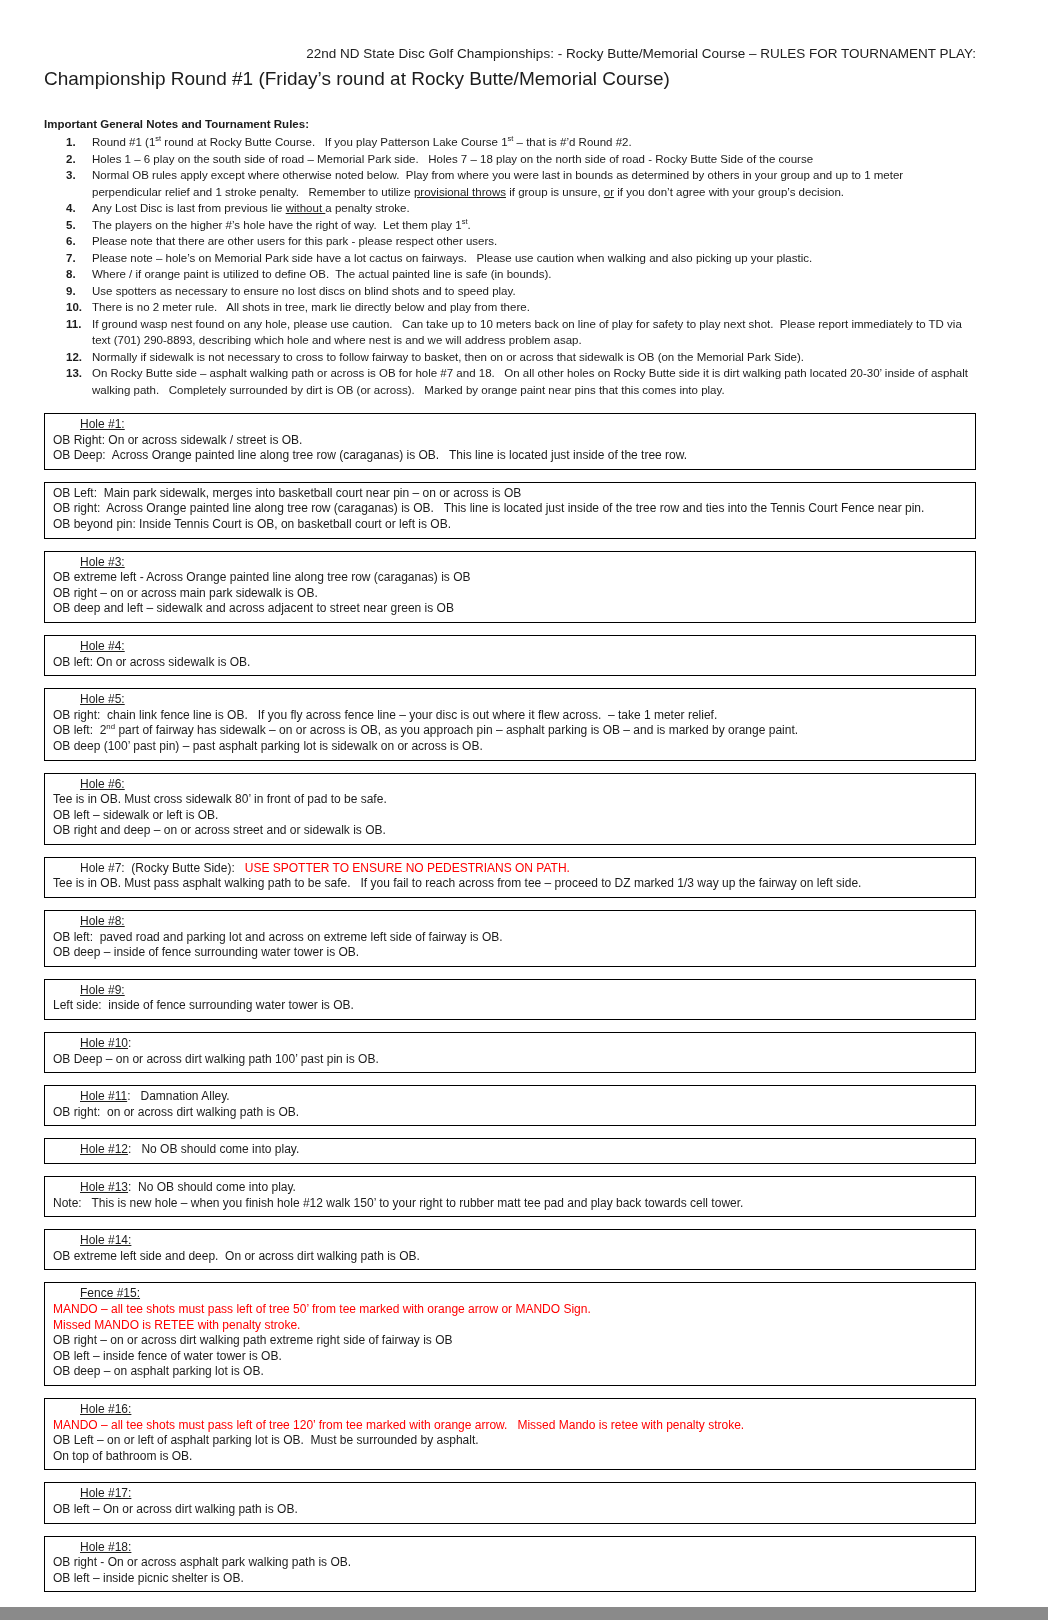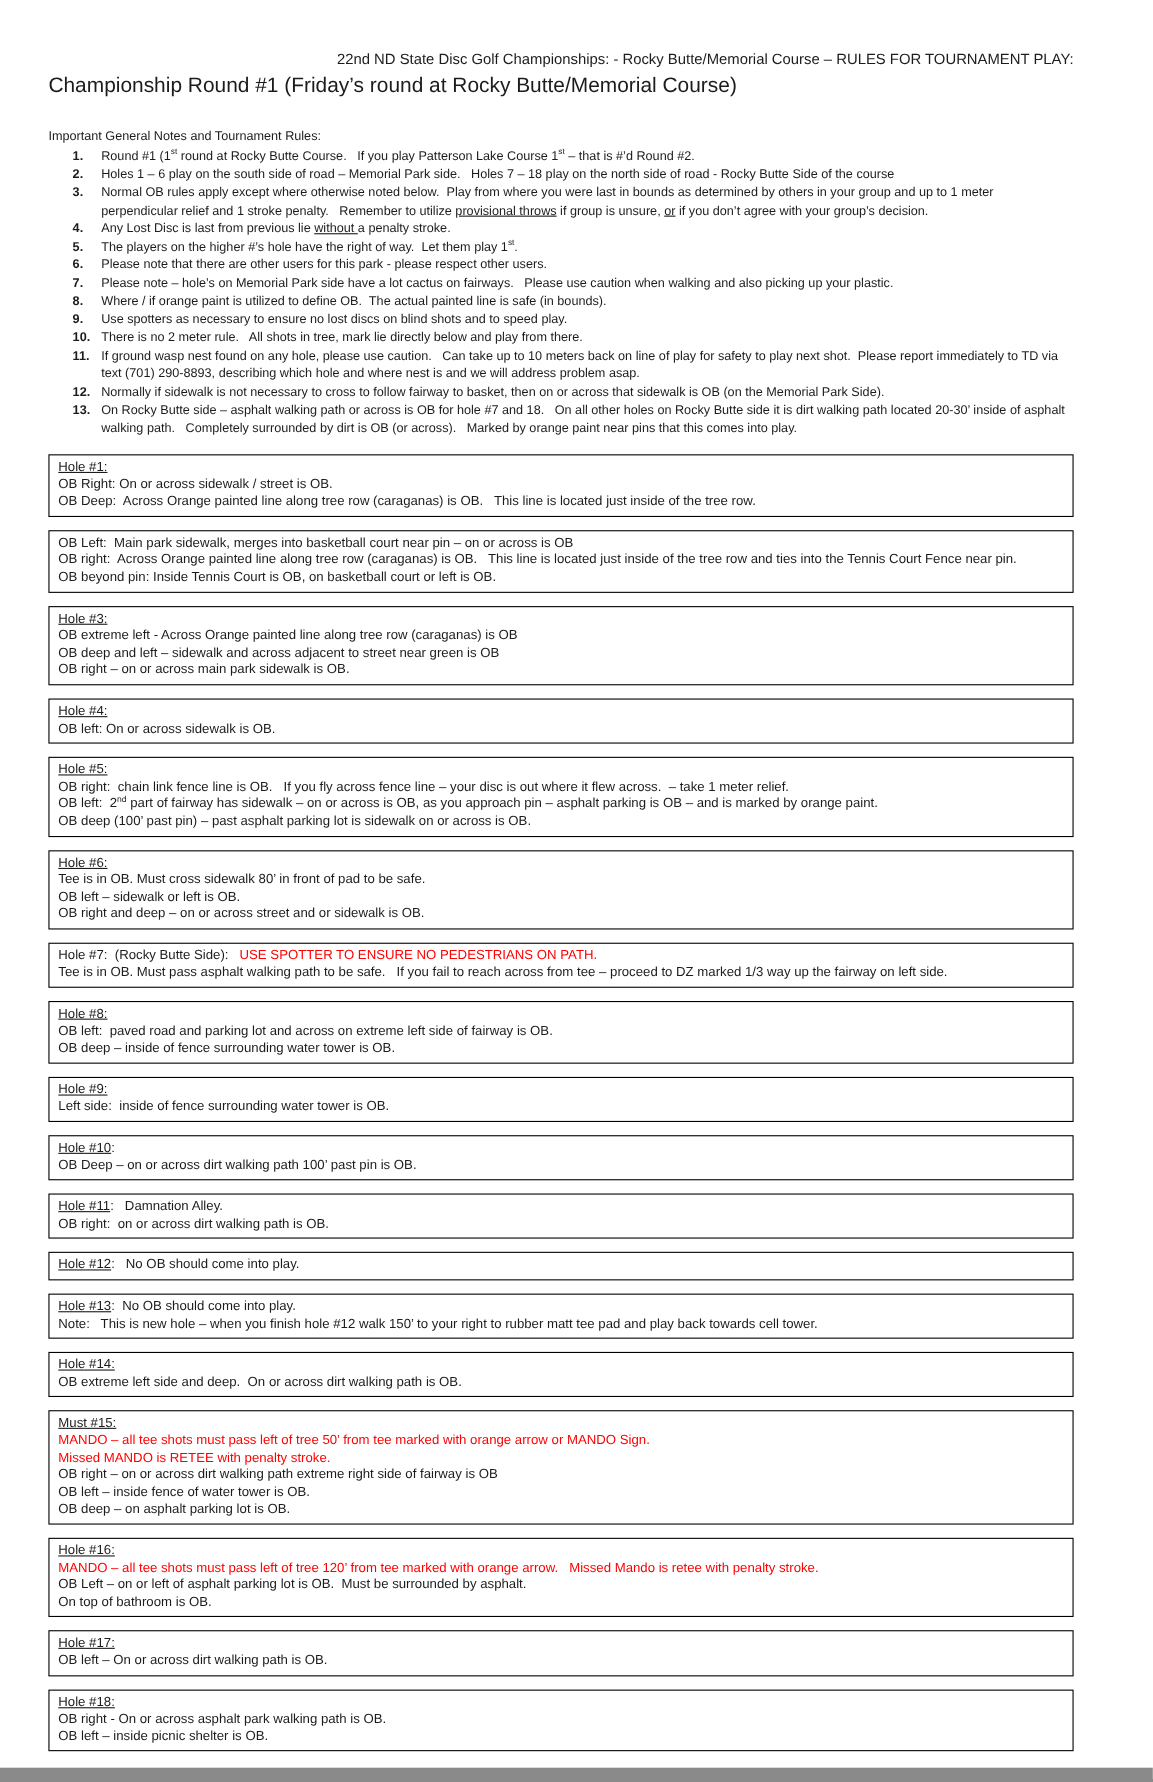--- a/index.html
+++ b/index.html
@@ -4,30 +4,30 @@
 <style>
   html,body{margin:0;padding:0;}
   body{
     width:1048px;height:1620px;background:#ffffff;position:relative;overflow:hidden;
     font-family:"Liberation Sans",sans-serif;color:#1c1c1c;
     -webkit-font-smoothing:antialiased;
   }
   .doc{position:absolute;left:44px;top:46px;width:932px;}
   .title1{font-size:13.5px;font-weight:normal;white-space:pre-wrap;margin:0 0 7px 0;text-align:right;}
   .title2{font-size:19px;font-weight:normal;white-space:pre-wrap;margin:0 0 28px 0;}
-  .notes-heading{font-size:11.5px;font-weight:normal;margin:0 0 4px 0;white-space:pre-wrap;}
+  .notes-heading{font-size:11.5px;font-weight:bold;margin:0 0 4px 0;white-space:pre-wrap;}
   .rules{margin:0 0 15px 0;}
   .rule-item{display:flex;font-size:11.5px;line-height:16.5px;padding-left:22px;}
   .rule-num{width:26px;flex:0 0 26px;font-weight:bold;}
   .rule-text{flex:1;white-space:pre-wrap;}
   .hole-box{
     border:1px solid #000;margin-bottom:12px;padding:3px 8px 5px 8px;
     font-size:12px;line-height:15.6px;
   }
-  .hole-title{white-space:pre-wrap;}
+  .hole-title{white-space:pre-wrap;margin-left:27px;}
   .hole-line{white-space:pre-wrap;}
   .b{font-weight:normal;}
   .u{text-decoration:underline;}
   .r{color:var(--red,#ff0000);}
   sup{font-size:0.65em;line-height:0;}
   .bottom-bar{
     position:absolute;left:0;bottom:0;width:100%;height:13px;background:#8a8a8a;
   }
 </style>
 </head>
@@ -98,22 +98,22 @@
         <div class="hole-line"><span>OB Deep:  Across Orange painted line along tree row (caraganas) is OB.   This line is located just inside of the tree row.</span></div>
       </div>
       <div class="hole-box">
         <div class="hole-line"><span>OB Left:  Main park sidewalk, merges into basketball court near pin – on or across is OB</span></div>
         <div class="hole-line"><span>OB right:  Across Orange painted line along tree row (caraganas) is OB.   This line is located just inside of the tree row and ties into the Tennis Court Fence near pin.</span></div>
         <div class="hole-line"><span>OB beyond pin: Inside Tennis Court is OB, on basketball court or left is OB.</span></div>
       </div>
       <div class="hole-box">
         <div class="hole-title"><span class="b u">Hole #3:</span></div>
         <div class="hole-line"><span>OB extreme left - Across Orange painted line along tree row (caraganas) is OB</span></div>
+        <div class="hole-line"><span>OB right – on or across main park sidewalk is OB.</span></div>
         <div class="hole-line"><span>OB deep and left – sidewalk and across adjacent to street near green is OB</span></div>
-        <div class="hole-line"><span>OB right – on or across main park sidewalk is OB.</span></div>
       </div>
       <div class="hole-box">
         <div class="hole-title"><span class="b u">Hole #4:</span></div>
         <div class="hole-line"><span>OB left: On or across sidewalk is OB.</span></div>
       </div>
       <div class="hole-box">
         <div class="hole-title"><span class="b u">Hole #5:</span></div>
         <div class="hole-line"><span>OB right:  chain link fence line is OB.   If you fly across fence line – your disc is out where it flew across.  – take 1 meter relief.</span></div>
         <div class="hole-line"><span>OB left:  2</span><sup>nd</sup><span> part of fairway has sidewalk – on or across is OB, as you approach pin – asphalt parking is OB – and is marked by orange paint.</span></div>
         <div class="hole-line"><span>OB deep (100’ past pin) – past asphalt parking lot is sidewalk on or across is OB.</span></div>
@@ -150,21 +150,21 @@
       </div>
       <div class="hole-box">
         <div class="hole-title"><span class="b u">Hole #13</span><span class="b">:</span><span>  No OB should come into play.</span></div>
         <div class="hole-line"><span>Note:   This is new hole – when you finish hole #12 walk 150’ to your right to rubber matt tee pad and play back towards cell tower.</span></div>
       </div>
       <div class="hole-box">
         <div class="hole-title"><span class="b u">Hole #14:</span></div>
         <div class="hole-line"><span>OB extreme left side and deep.  On or across dirt walking path is OB.</span></div>
       </div>
       <div class="hole-box">
-        <div class="hole-title"><span class="b u">Must #15:</span></div>
+        <div class="hole-title"><span class="b u">Fence #15:</span></div>
         <div class="hole-line"><span class="b r">MANDO – all tee shots must pass left of tree 50’ from tee marked with orange arrow or MANDO Sign.</span></div>
         <div class="hole-line"><span class="b r">Missed MANDO is RETEE with penalty stroke.</span></div>
         <div class="hole-line"><span>OB right – on or across dirt walking path extreme right side of fairway is OB</span></div>
         <div class="hole-line"><span>OB left – inside fence of water tower is OB.</span></div>
         <div class="hole-line"><span>OB deep – on asphalt parking lot is OB.</span></div>
       </div>
       <div class="hole-box">
         <div class="hole-title"><span class="b u">Hole #16:</span></div>
         <div class="hole-line"><span class="b r">MANDO – all tee shots must pass left of tree 120’ from tee marked with orange arrow.   Missed Mando is retee with penalty stroke.</span></div>
         <div class="hole-line"><span>OB Left – on or left of asphalt parking lot is OB.  Must be surrounded by asphalt.</span></div>

